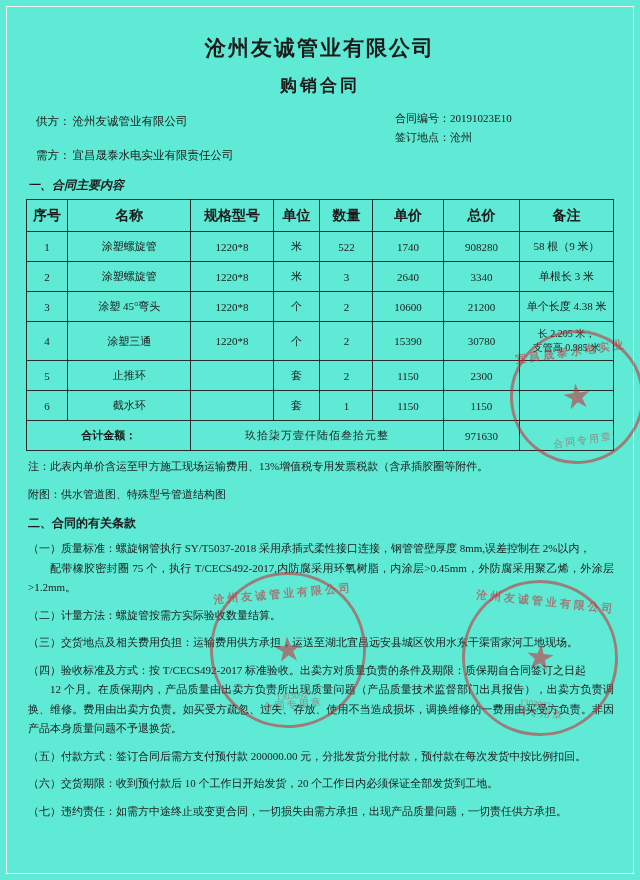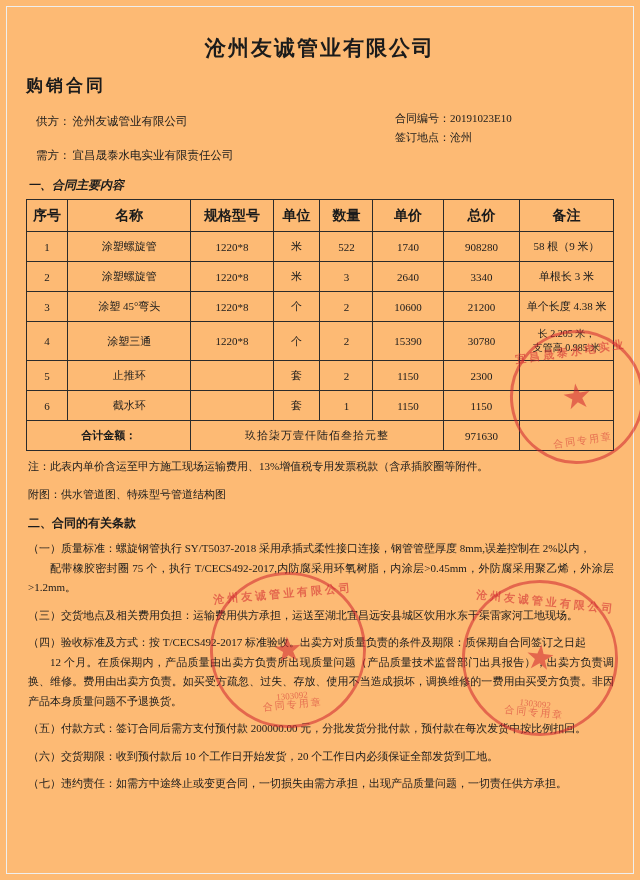--- a/index.html
+++ b/index.html
@@ -13,21 +13,21 @@
     font-family: "Liberation Serif", "DejaVu Serif", serif;
     color: #1b1b1b;
     position: relative;
     overflow: hidden;
   }
   .page {
     position: absolute;
     left: 0; top: 0;
     width: 640px;
     height: 880px;
-    background: #fdba74;
+    background: #5eead4;
   }
   
   .scan-edge {
     position: absolute;
     left: 6px; top: 6px; right: 6px; bottom: 6px;
     border: 1px solid #efefef;
     pointer-events: none;
   }
   .content {
     position: absolute;
@@ -36,21 +36,21 @@
     width: 588px;
   }
   .company-title {
     text-align: center;
     font-size: 21px;
     font-weight: bold;
     letter-spacing: 2px;
     margin-bottom: 12px;
   }
   .doc-title {
-    text-align: left;
+    text-align: center;
     font-size: 17px;
     font-weight: bold;
     letter-spacing: 3px;
     margin-bottom: 14px;
   }
   .parties {
     position: relative;
     font-size: 11.5px;
     line-height: 20px;
     min-height: 56px;
@@ -307,20 +307,23 @@
 
     <div class="clause-head">二、合同的有关条款</div>
 
     <div class="clause">
       <p><span class="c-label">（一）质量标准：</span><span>螺旋钢管执行 SY/T5037-2018 采用承插式柔性接口连接，钢管管壁厚度 8mm,误差控制在 2%以内，</span></p>
       <p>
           <span class="c-indent">配带橡胶密封圈 75 个，执行 T/CECS492-2017,内防腐采用环氧树脂，内涂层&gt;0.45mm，外防腐采用聚乙烯，外涂层&gt;1.2mm。</span>
         </p>
     </div>
 
+    <div class="clause">
+      <p><span class="c-label">（二）计量方法：</span><span>螺旋管按需方实际验收数量结算。</span></p>
+    </div>
 
     <div class="clause">
       <p><span class="c-label">（三）交货地点及相关费用负担：</span><span>运输费用供方承担，运送至湖北宜昌远安县城区饮用水东干渠雷家河工地现场。</span></p>
     </div>
 
     <div class="clause">
       <p><span class="c-label">（四）验收标准及方式：</span><span>按 T/CECS492-2017 标准验收。出卖方对质量负责的条件及期限：质保期自合同签订之日起</span></p>
       <p>
           <span class="c-indent">12 个月。在质保期内，产品质量由出卖方负责所出现质量问题（产品质量技术监督部门出具报告），出卖方负责调换、维修。费用由出卖方负责。如买受方疏忽、过失、存放、使用不当造成损坏，调换维修的一费用由买受方负责。非因产品本身质量问题不予退换货。</span>
         </p>

